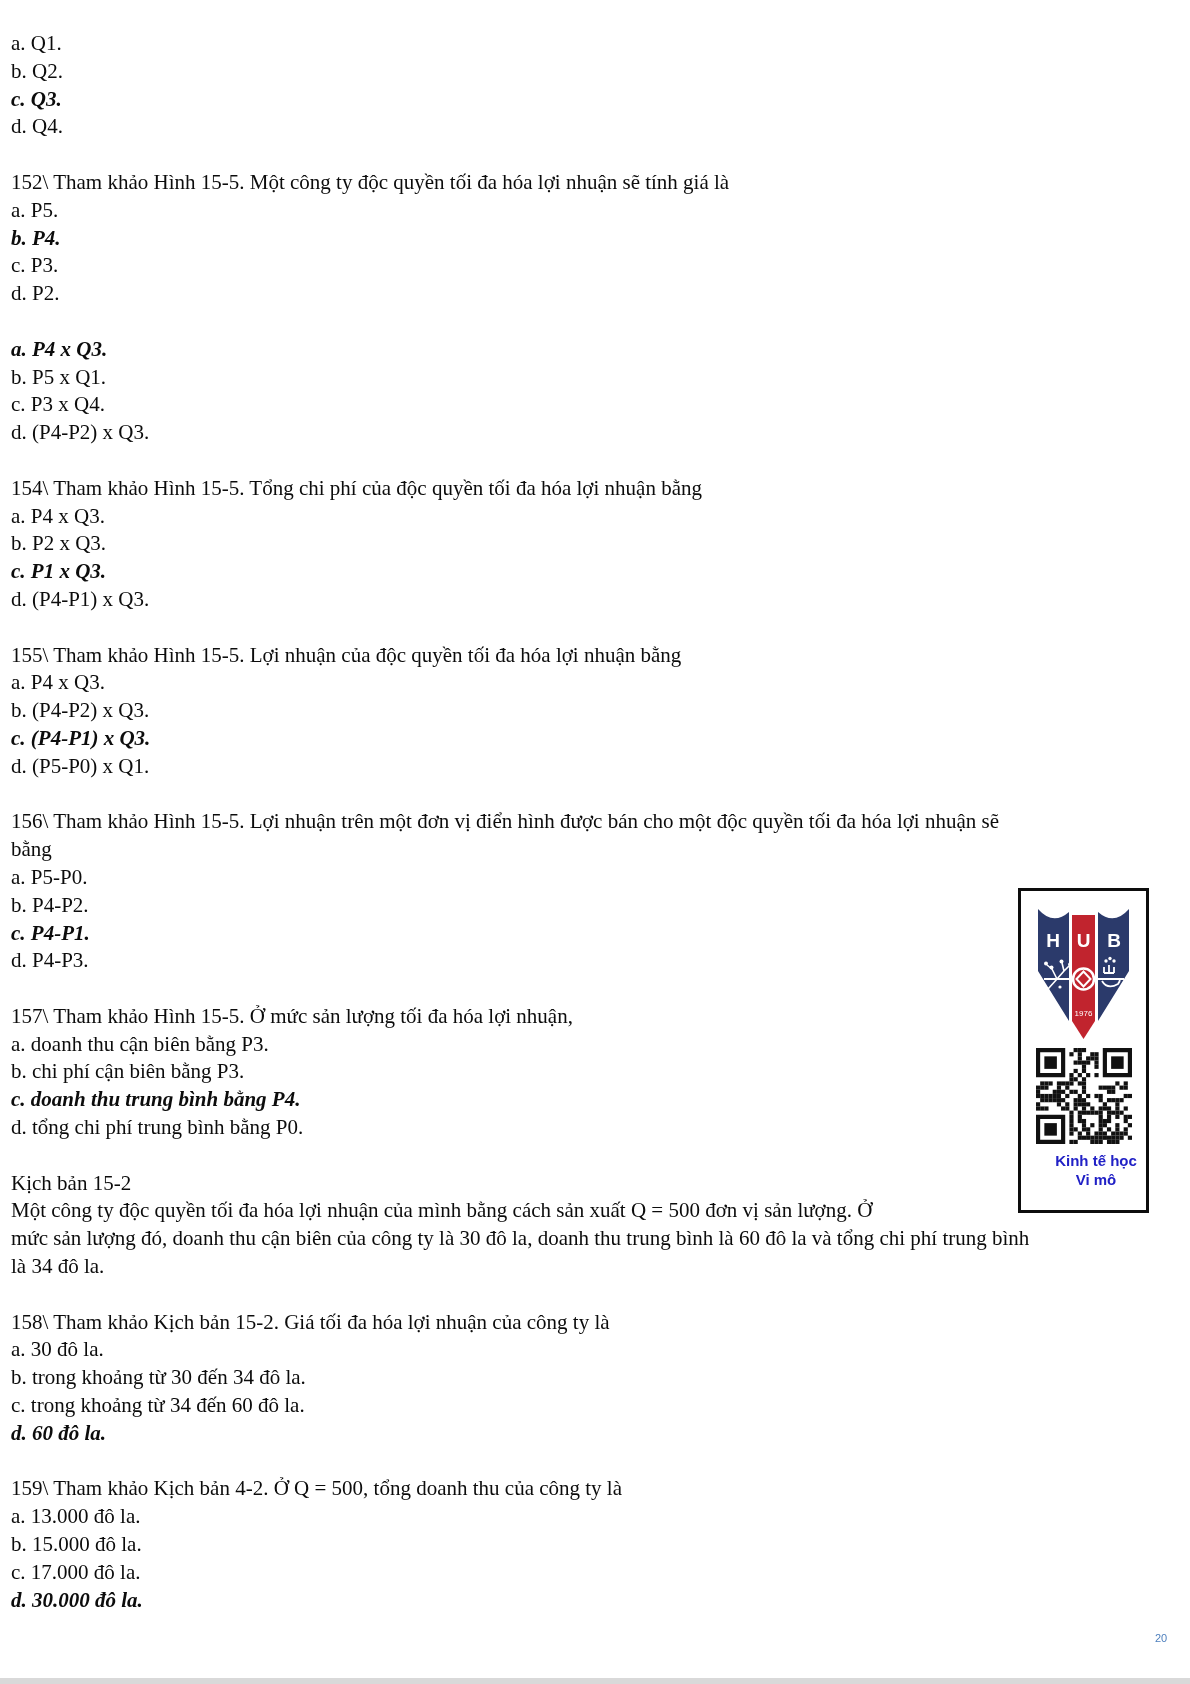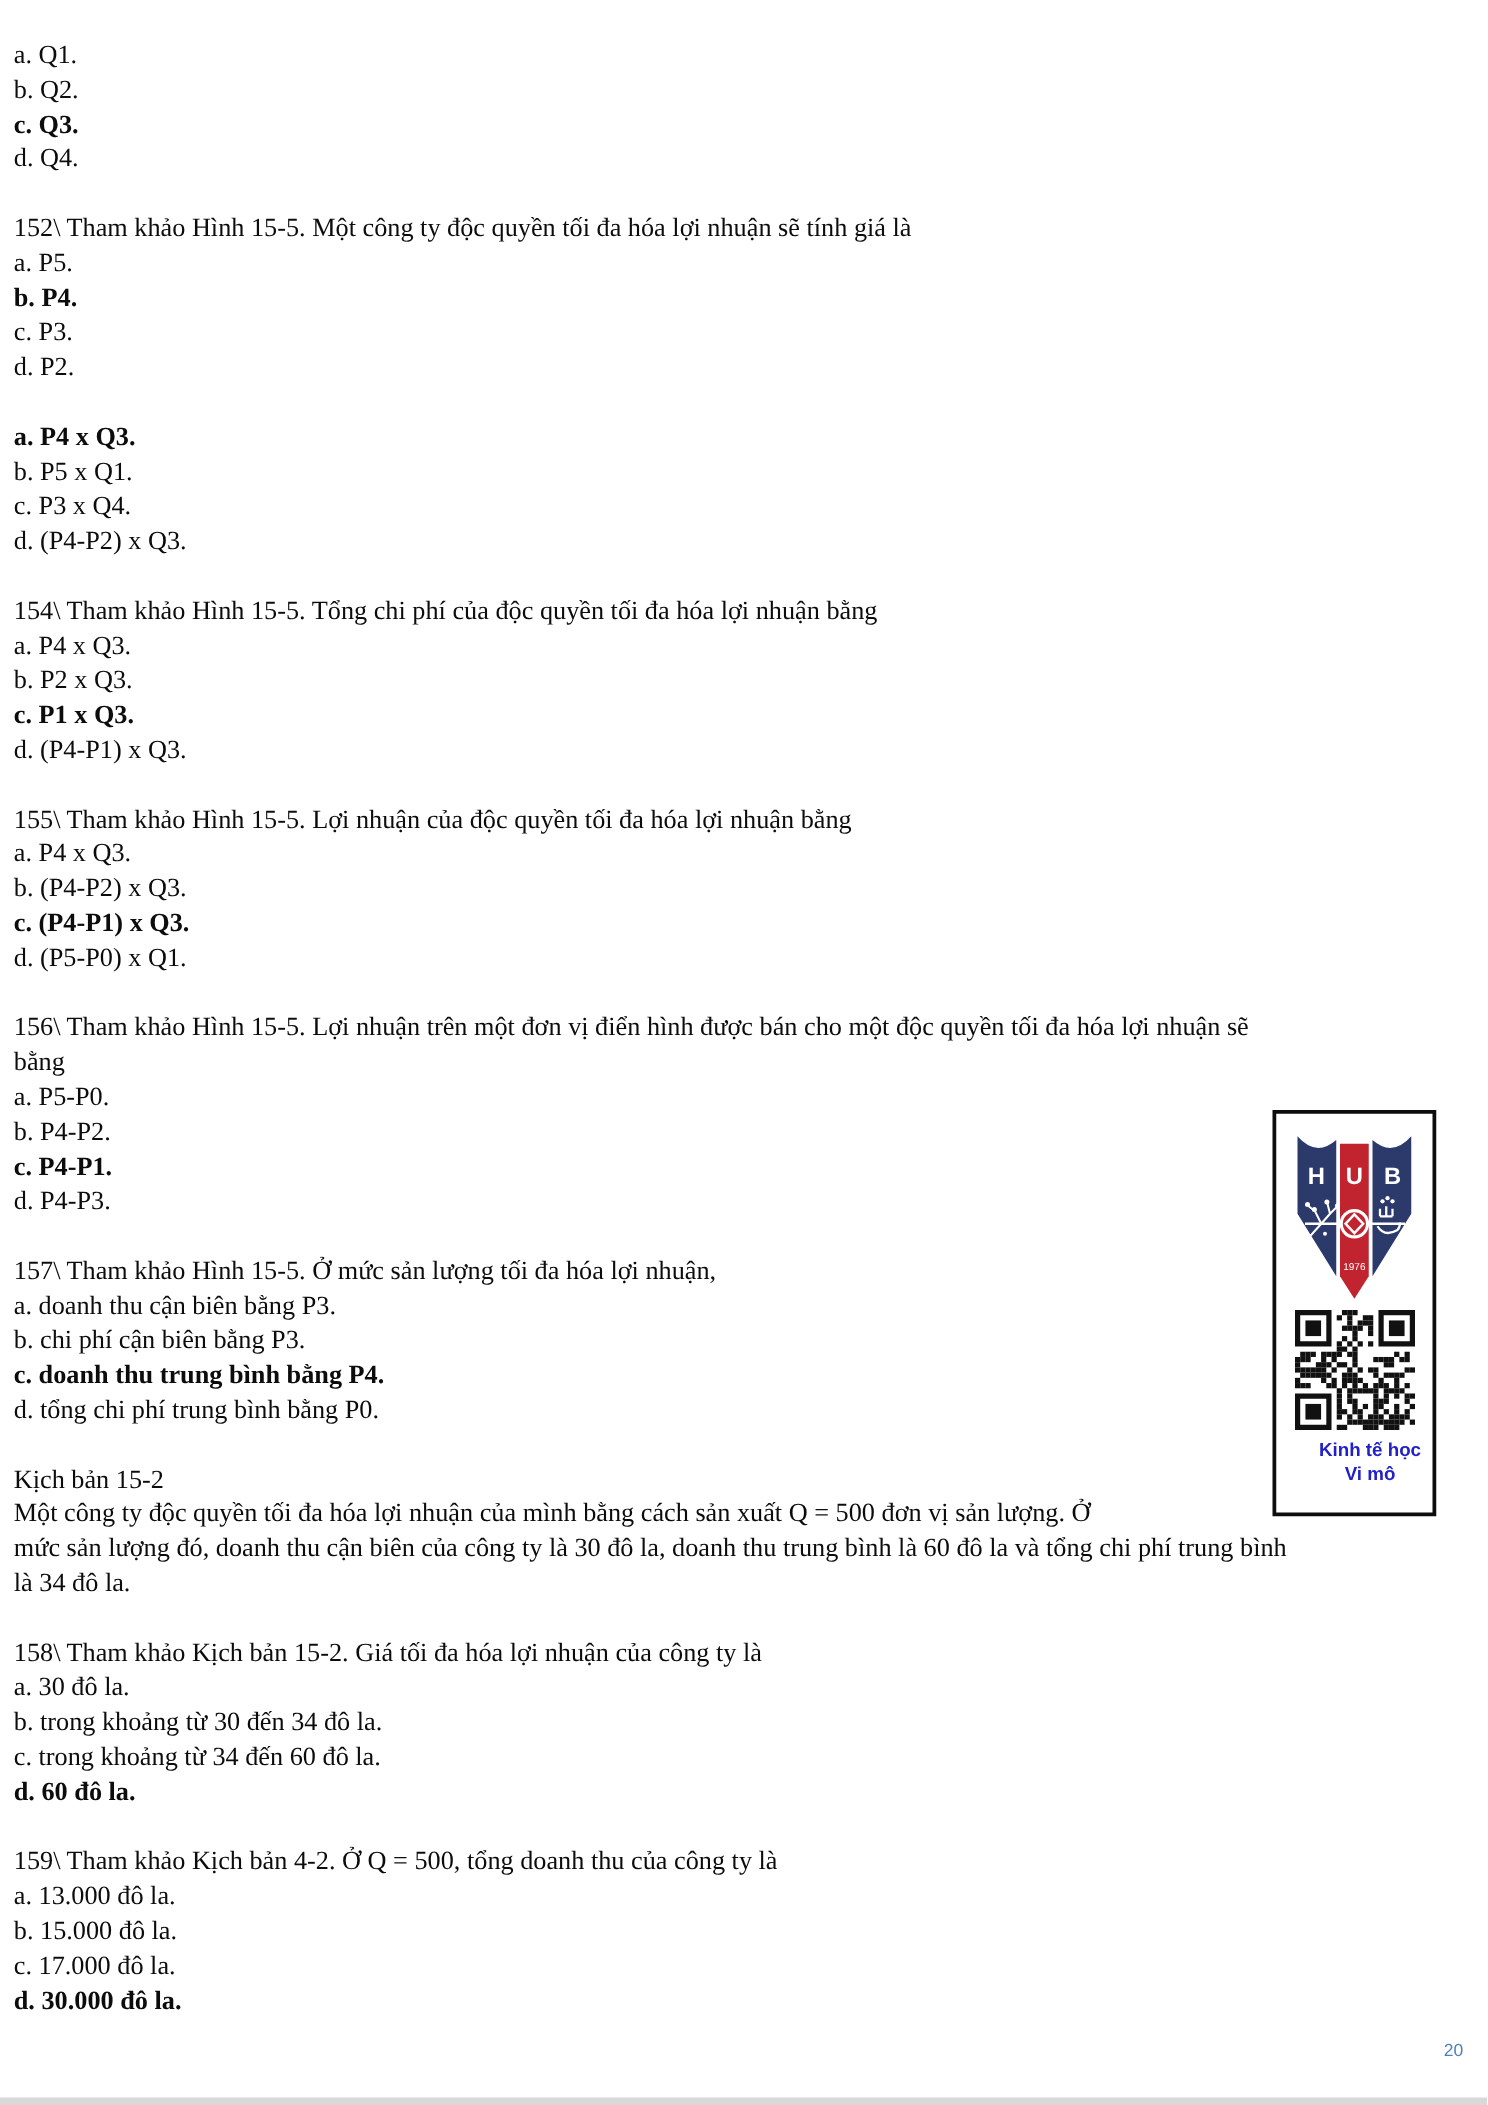--- a/index.html
+++ b/index.html
@@ -1,29 +1,29 @@
 <!DOCTYPE html>
 <html lang="vi"><head>
 <meta charset="utf-8">
 <style>
   html,body{margin:0;padding:0;background:#fff;}
   .page{position:relative;width:1190px;height:1684px;background:#ffffff;overflow:hidden;
         font-family:"Liberation Serif","DejaVu Serif",serif;font-size:21px;color:#0c0c0c;}
   .content{position:absolute;left:11px;top:30px;width:1170px;}
   .line{height:27.8px;line-height:27.8px;white-space:nowrap;}
-  .b{font-weight:bold;}
+  .b{font-weight:bold;font-style:italic;}
   
   .logo-box{position:absolute;left:1018px;top:888px;width:131px;height:325px;background:#fff;
             border:3px solid #0d0d0d;box-sizing:border-box;display:flex;flex-direction:column;align-items:center;}
   .shield{margin-top:8px;}
   .qr{margin-top:5px;}
   .caption{margin-top:7px;text-align:center;font-family:"Liberation Sans","DejaVu Sans",sans-serif;
            font-weight:bold;font-size:15px;line-height:19px;color:#2121c6;margin-left:25px;}
   .page-num{position:absolute;left:1155px;top:1632px;font-family:"Liberation Sans","DejaVu Sans",sans-serif;
-            font-size:14px;color:#4d7fbd;}
+            font-size:11px;color:#4d7fbd;}
   .bottom-strip{position:absolute;left:0;bottom:0;width:1190px;height:6px;background:#d9d9d9;}
 </style>
 </head>
 <body>
 
 <div class="page">
   <div class="content">
 
     <div>
       <div class="line">a. Q1.</div>

